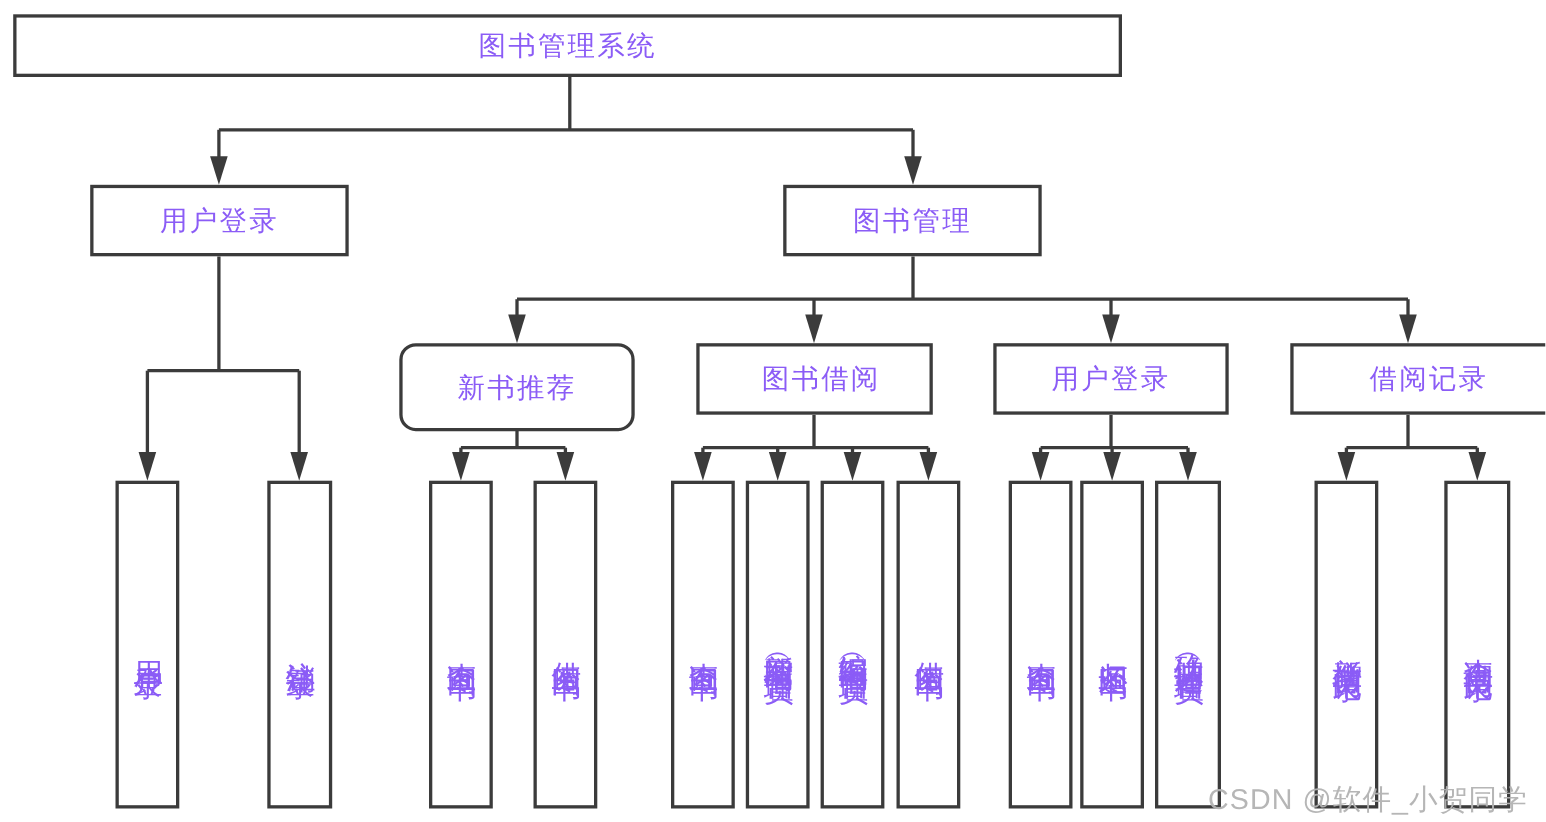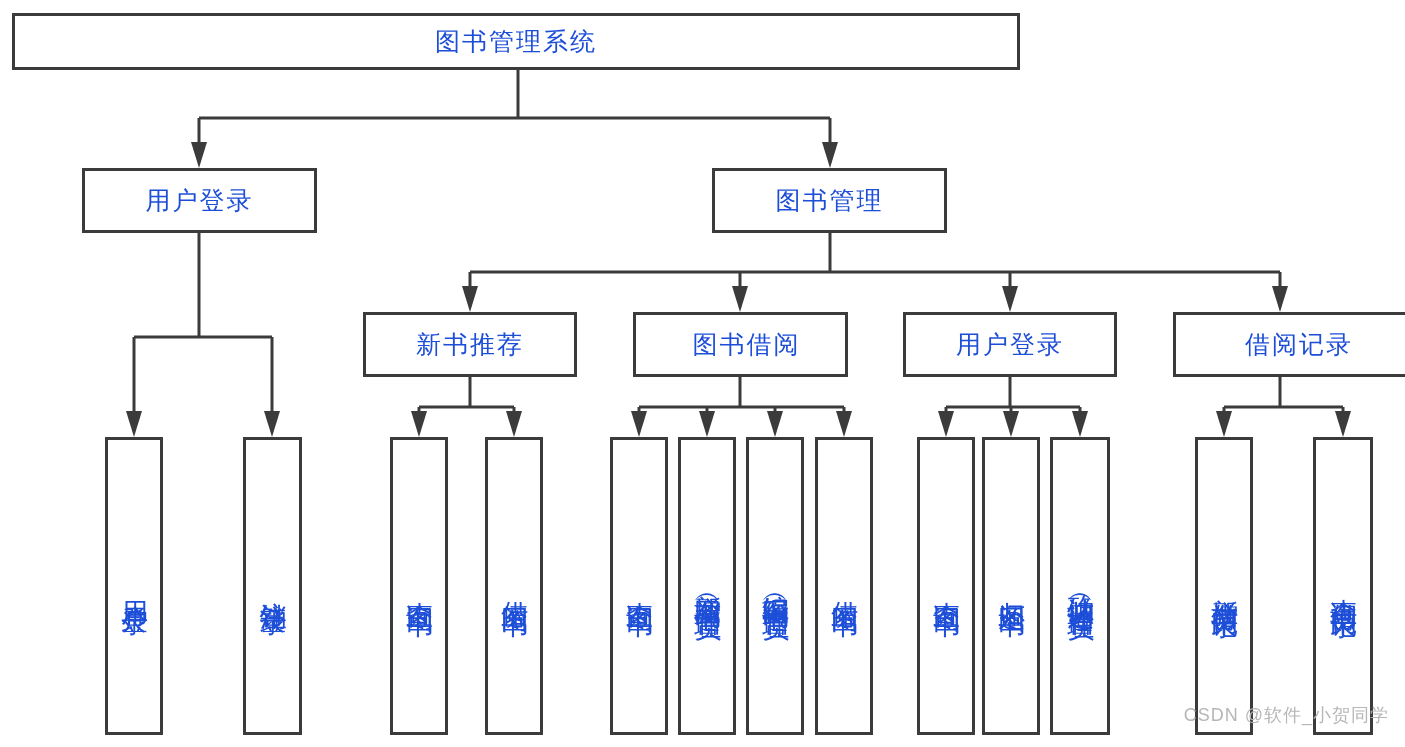--- a/index.html
+++ b/index.html
@@ -15,21 +15,21 @@
     overflow: hidden;
   }
   .node {
     position: absolute;
     box-sizing: border-box;
     border: 3px solid #3b3b3b;
     background: #ffffff;
     display: flex;
     align-items: center;
     justify-content: center;
-    color: #1d4ed8;
+    color: #8b5cf6;
     z-index: 2;
   }
   .node.h span {
     font-size: 25px;
     letter-spacing: 2px;
     white-space: nowrap;
   }
   .node.v span {
     writing-mode: vertical-rl;
     text-orientation: mixed;
@@ -43,22 +43,22 @@
     left: 0; top: 0;
     width: 1405px;
     height: 747px;
     z-index: 1;
   }
   #connectors path { stroke: #3b3b3b; stroke-width: 3; fill: none; }
   #connectors polygon { fill: #3b3b3b; stroke: none; }
   #watermark {
     position: absolute;
     right: 16px;
-    bottom: 20px;
-    font-size: 18px;
+    bottom: 3px;
+    font-size: 26px;
     color: rgba(178,178,178,0.95);
     letter-spacing: 1px;
     z-index: 5;
     white-space: nowrap;
   }
 </style>
 </head>
 <body>
 
 <div id="canvas">
@@ -122,21 +122,21 @@
     <span>图书管理系统</span>
   </div>
 
   <div class="node h" style="left:82px; top:168px; width:235px; height:65px;">
     <span>用户登录</span>
   </div>
   <div class="node h" style="left:712px; top:168px; width:235px; height:65px;font-family:Liberation Mono, monospace;">
     <span>图书管理</span>
   </div>
 
-  <div class="node h" style="left:363px; top:312px; width:214px; height:65px;">
+  <div class="node h" style="left:363px; top:312px; width:214px; height:80px;border-radius:15px;">
     <span>新书推荐</span>
   </div>
   <div class="node h" style="left:633px; top:312px; width:215px; height:65px;padding-left:12px;">
     <span>图书借阅</span>
   </div>
   <div class="node h" style="left:903px; top:312px; width:214px; height:65px;">
     <span>用户登录</span>
   </div>
   <div class="node h" style="left:1173px; top:312px; width:252px; height:65px;">
     <span>借阅记录</span>

